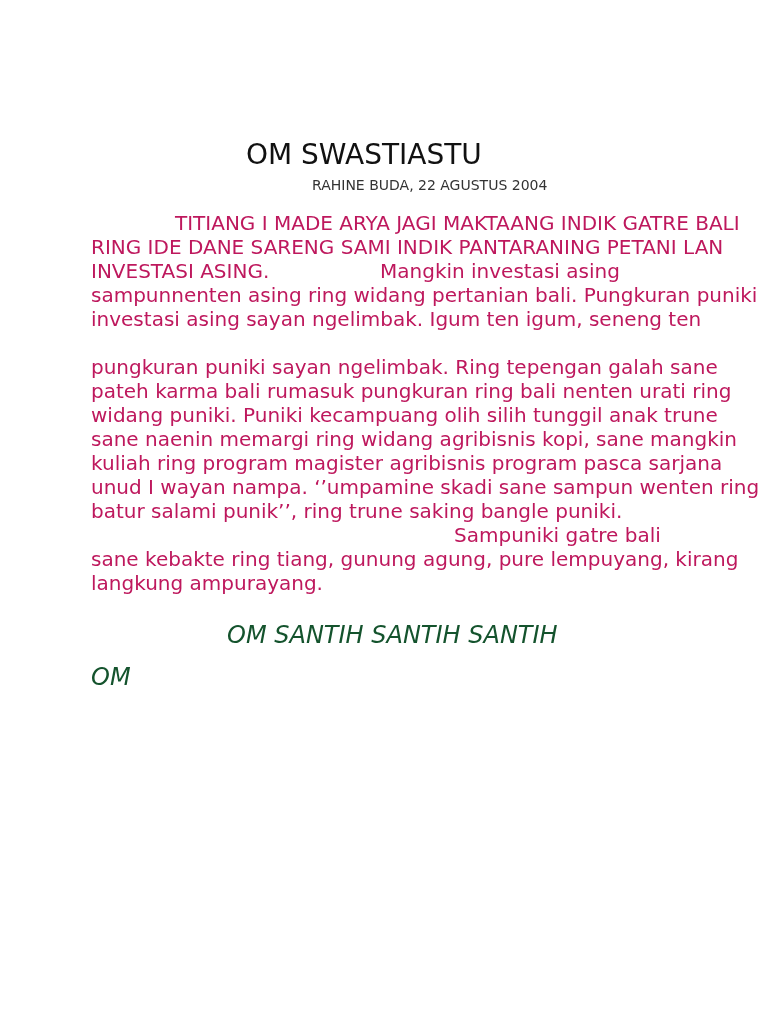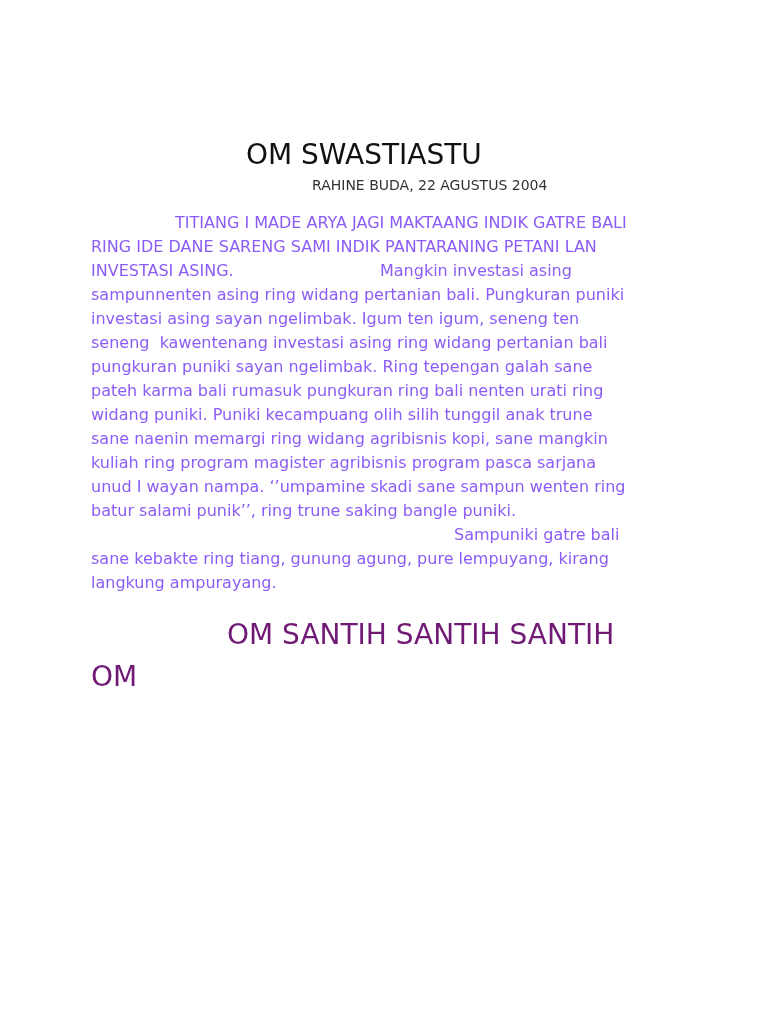--- a/index.html
+++ b/index.html
@@ -36,47 +36,47 @@
     left: 312px;
     top: 176px;
     font-size: 14px;
     line-height: 18px;
     color: #333333;
     white-space: nowrap;
   }
   .line {
     position: absolute;
     left: 91px;
-    font-size: 16px;
+    font-size: 20px;
     line-height: 22px;
     white-space: pre;
-    color: #8b5cf6;
+    color: #be185d;
   }
   .closing {
     position: absolute;
-    font-size: 28px;
+    font-size: 24px;
     line-height: 34px;
     white-space: nowrap;
-    color: #701a75;
+    color: #14532d;
+    font-style: italic;
   }
 </style>
 </head>
 <body>
 
 <div class="page">
   <div class="title">OM SWASTIASTU</div>
   <div class="date">RAHINE BUDA, 22 AGUSTUS 2004</div>
 
   <div class="line" style="left:175px; top:212px;">TITIANG I MADE ARYA JAGI MAKTAANG INDIK GATRE BALI</div>
   <div class="line" style="top:236px;">RING IDE DANE SARENG SAMI INDIK PANTARANING PETANI LAN</div>
   <div class="line" style="top:260px;">INVESTASI ASING.</div>
   <div class="line" style="left:380px; top:260px;">Mangkin investasi asing</div>
   <div class="line" style="top:284px;">sampunnenten asing ring widang pertanian bali. Pungkuran puniki</div>
   <div class="line" style="top:308px;">investasi asing sayan ngelimbak. Igum ten igum, seneng ten</div>
-  <div class="line" style="top:332px;">seneng  kawentenang investasi asing ring widang pertanian bali</div>
   <div class="line" style="top:356px;">pungkuran puniki sayan ngelimbak. Ring tepengan galah sane</div>
   <div class="line" style="top:380px;">pateh karma bali rumasuk pungkuran ring bali nenten urati ring</div>
   <div class="line" style="top:404px;">widang puniki. Puniki kecampuang olih silih tunggil anak trune</div>
   <div class="line" style="top:428px;">sane naenin memargi ring widang agribisnis kopi, sane mangkin</div>
   <div class="line" style="top:452px;">kuliah ring program magister agribisnis program pasca sarjana</div>
   <div class="line" style="top:476px;">unud I wayan nampa. ‘’umpamine skadi sane sampun wenten ring</div>
   <div class="line" style="top:500px;">batur salami punik’’, ring trune saking bangle puniki.</div>
   <div class="line" style="left:454px; top:524px;">Sampuniki gatre bali</div>
   <div class="line" style="top:548px;">sane kebakte ring tiang, gunung agung, pure lempuyang, kirang</div>
   <div class="line" style="top:572px;">langkung ampurayang.</div>

